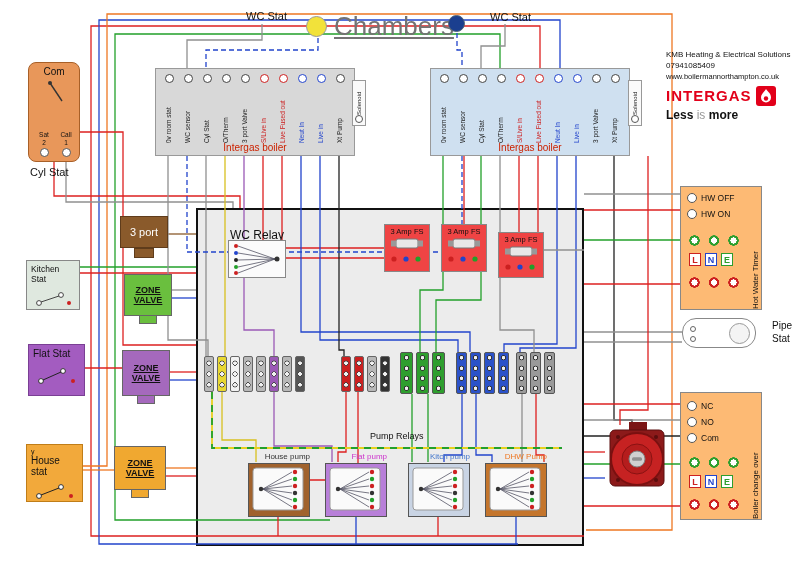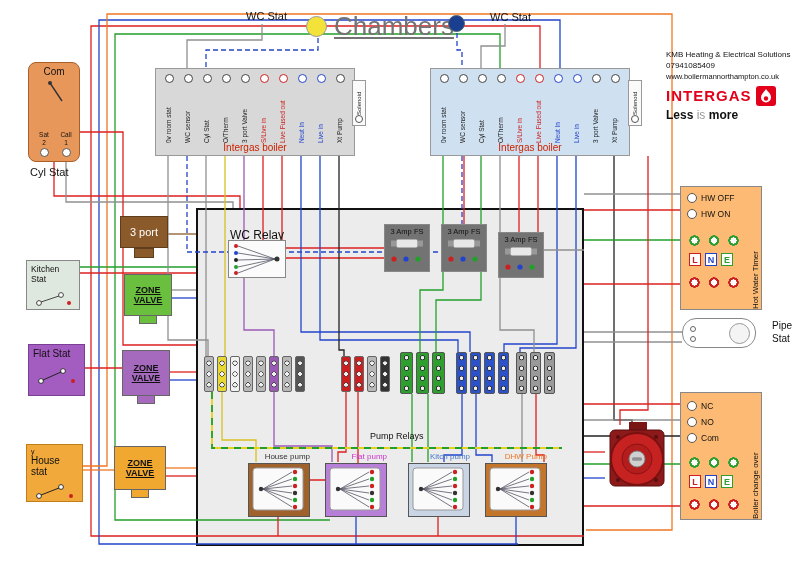--- a/index.html
+++ b/index.html
@@ -21,21 +21,21 @@
   .soltab::after { content:""; width:6px; height:6px; border-radius:50%; background:#fff; border:1.5px solid #555; }
 
   
   .statbox { border:1.5px solid #888; font-size:9px; padding:3px 4px; }
   .zv { border:1.5px solid #666; font-weight:bold; font-size:9px; text-align:center; display:flex; align-items:center; justify-content:center; line-height:1.15;text-decoration:underline; }
   .zvtab { border:1.5px solid #666; }
   .comterm { position:absolute; bottom:4px; width:18px; display:flex; flex-direction:column; align-items:center; font-size:6.5px; line-height:1.2; }
   .comterm::after { content:""; width:7px; height:7px; border:1.5px solid #555; border-radius:50%; background:#fff; margin-top:1px; }
 
   
-  .fusebox { width:46px; height:48px; background:#737373; border:1px solid #888; }
+  .fusebox { width:46px; height:48px; background:#ef4444; border:1px solid #888; }
   .fuselabel { font-size:7.5px; text-align:center; padding-top:2px; }
   .tstrip { display:flex; gap:3px; }
   .tb { width:10px; height:36px; border:1px solid #666; border-radius:2px; display:inline-block;
         background-image:
           radial-gradient(circle at 50% 18%, #f0f0f0 1.6px, #444 1.8px 2.4px, transparent 2.8px),
           radial-gradient(circle at 50% 50%, #f0f0f0 1.6px, #444 1.8px 2.4px, transparent 2.8px),
           radial-gradient(circle at 50% 82%, #f0f0f0 1.6px, #444 1.8px 2.4px, transparent 2.8px); }
   .tb2 { width:11px; height:42px; border:1px solid #555; border-radius:2px; display:inline-block;
         background-image:
           radial-gradient(circle at 50% 12%, #f0f0f0 1.6px, #333 1.8px 2.4px, transparent 2.8px),

